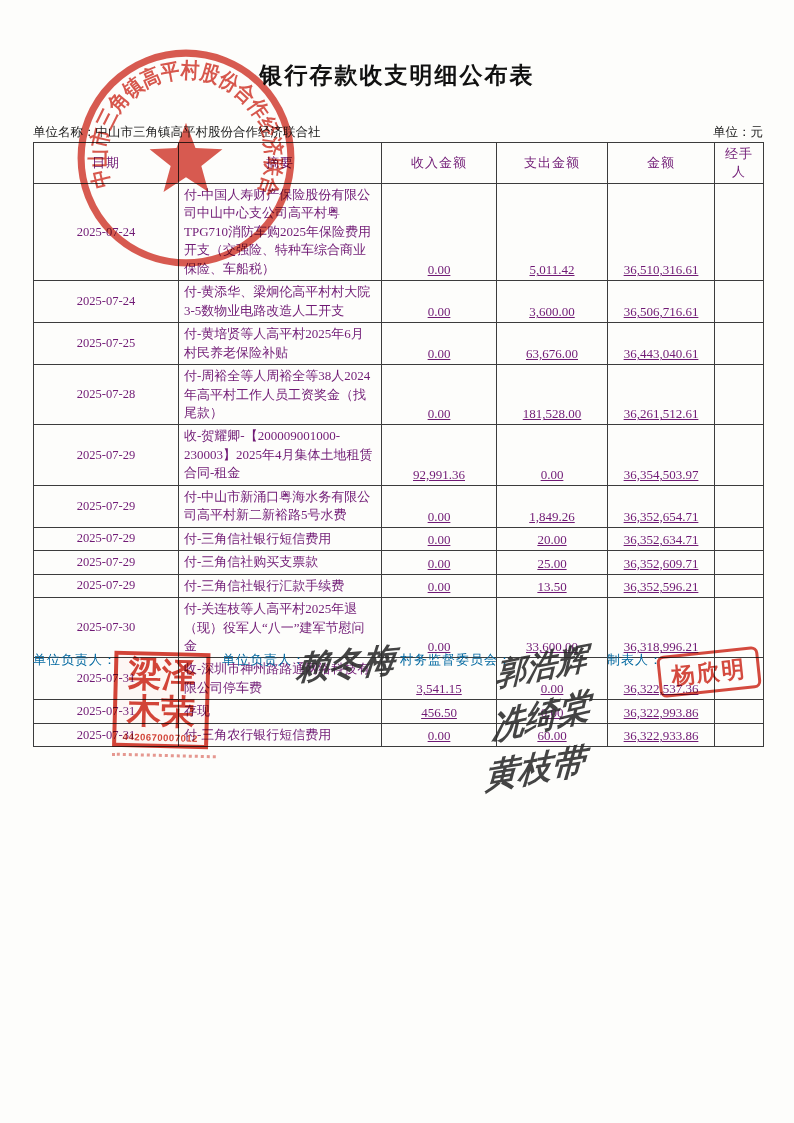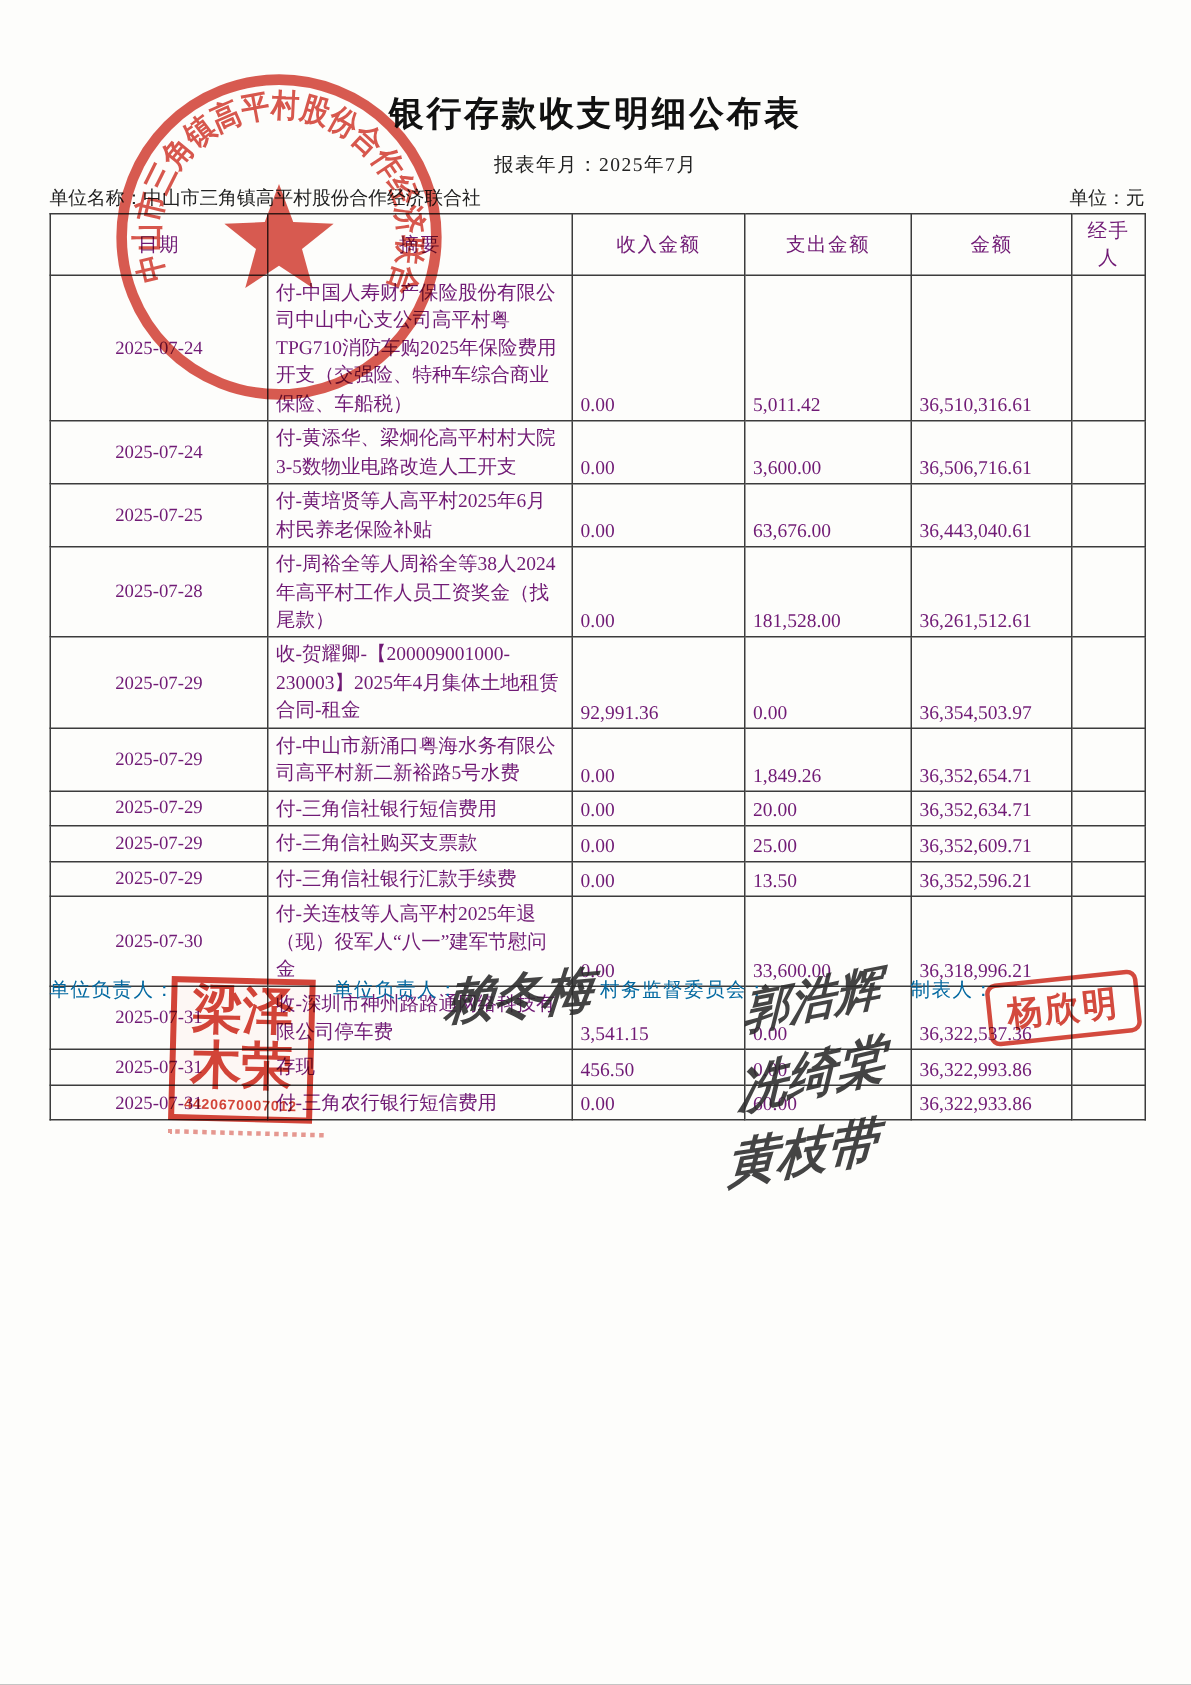--- a/index.html
+++ b/index.html
@@ -26,21 +26,21 @@
     font-size:13px;color:#701a75;
   }
   table.ledger th,table.ledger td{
     border:1px solid #3c3c3c;padding:2px 5px;
   }
   table.ledger th{
     font-weight:normal;text-align:center;height:22px;font-size:13px;letter-spacing:1px;
   }
   td.c-date{text-align:center;vertical-align:middle;font-size:12.5px;white-space:nowrap;padding:2px 2px;}
   td.c-summary{text-align:left;vertical-align:middle;line-height:1.42;padding:3px 5px;margin-top:24px;}
-  td.c-amt{text-align:left;vertical-align:bottom;padding:2px 7px 3px 2px;white-space:nowrap;}
+  td.c-amt{text-align:center;vertical-align:bottom;padding:2px 7px 3px 2px;white-space:nowrap;text-decoration:underline;}
   td.c-hand{vertical-align:middle;}
 
   .sign-row{position:absolute;font-size:13px;color:#0369a1;letter-spacing:1px;}
 
   
   .seal-circle{
     position:absolute;left:70px;top:42px;width:232px;height:232px;
     mix-blend-mode:multiply;opacity:.92;pointer-events:none;
   }
   
@@ -77,21 +77,20 @@
   .sig-c1{left:495px;top:646px;font-size:31px;transform:rotate(-11deg) skewX(-12deg);}
   .sig-c2{left:490px;top:694px;font-size:34px;transform:rotate(-13deg) skewX(-14deg);}
   .sig-c3{left:484px;top:746px;font-size:34px;transform:rotate(-9deg) skewX(-12deg);}
 </style>
 </head>
 <body>
 
 <div class="page">
 
   <div class="title">银行存款收支明细公布表</div>
-  <div class="subtitle">报表年月：2025年7月</div>
 
   <div class="info-line">
     <span>单位名称：中山市三角镇高平村股份合作经济联合社</span>
     <span>单位：元</span>
   </div>
 
   <table class="ledger">
     <colgroup>
       <col style="width:145px">
         <col style="width:203px">

